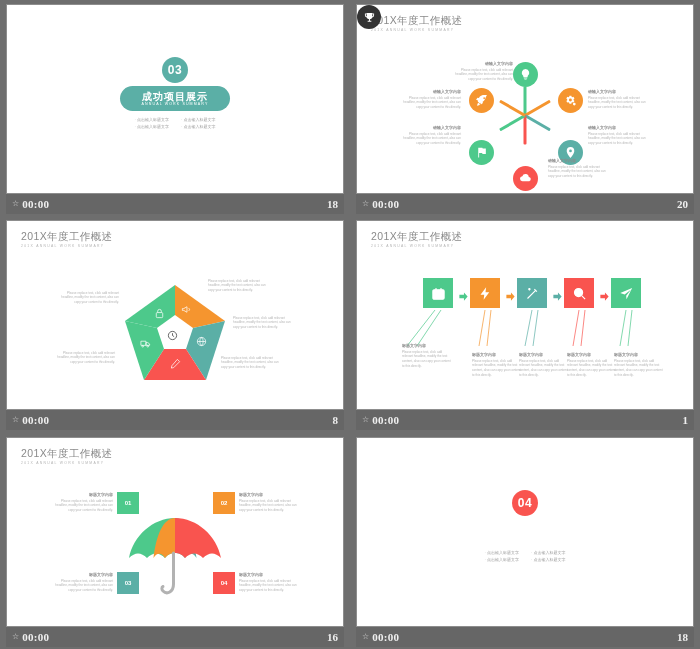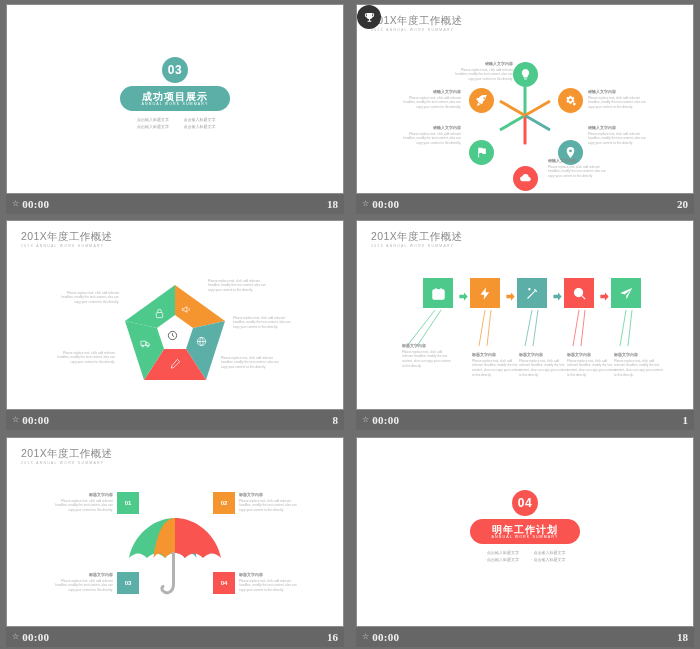--- a/index.html
+++ b/index.html
@@ -442,24 +442,20 @@
       </div>
       <span class="pnum">16</span>
     </div>
   </div>
 
   <div class="cell">
     <div class="slide-wrap">
       <div class="slide">
         <div class="sec">
           <div class="sec-num" id="s18num" style="background: rgb(249, 84, 79);">04</div>
-          <div class="sec-bar" id="s18bar" style="background: rgb(249, 84, 79);">
-            <div class="cn">明年工作计划</div>
-            <div class="en">ANNUAL WORK SUMMARY</div>
-          </div>
           <div class="sec-bullets">
             <span>点击输入标题文字</span>
             <span>点击输入标题文字</span>
             <span>点击输入标题文字</span>
             <span>点击输入标题文字</span>
           </div>
         </div>
       </div>
     </div>
     <div class="footer">

